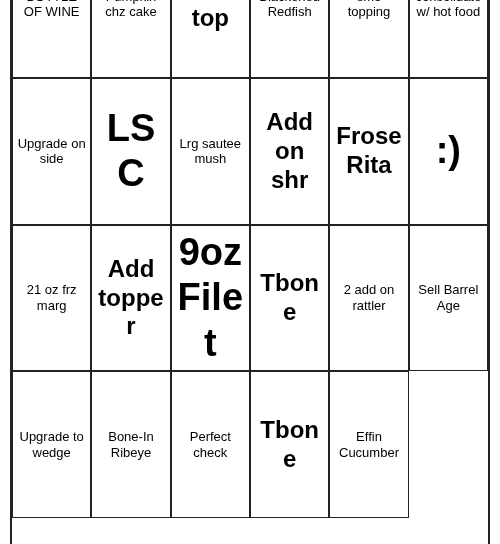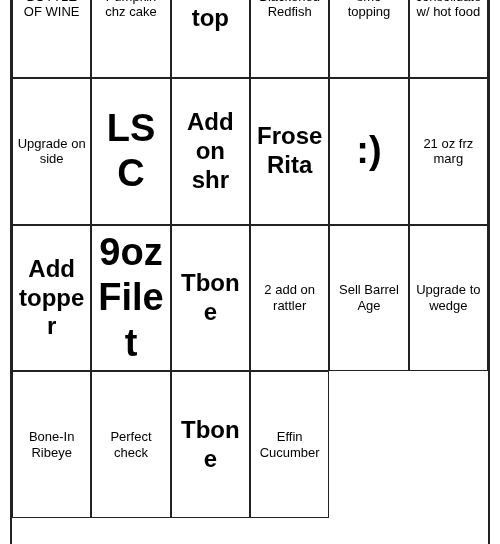--- a/index.html
+++ b/index.html
@@ -71,20 +71,21 @@
     </div>
   <div class="bingo-grid">
   <div class="bingo-cell">BOTTLE OF WINE</div>
       <div class="bingo-cell">Pumpkin chz cake</div>
       <div class="bingo-cell large-text">Oscar top</div>
       <div class="bingo-cell">Blackened Redfish</div>
       <div class="bingo-cell">smo topping</div>
       <div class="bingo-cell">consolidate w/ hot food</div>
       <div class="bingo-cell">Upgrade on side</div>
       <div class="bingo-cell xl-text">LSC</div>
+      <div class="bingo-cell">Lrg sautee mush</div>
       <div class="bingo-cell large-text">Add on shr</div>
       <div class="bingo-cell large-text">Frose Rita</div>
       <div class="bingo-cell xl-text">:)</div>
       <div class="bingo-cell">21 oz frz marg</div>
       <div class="bingo-cell large-text">Add topper</div>
       <div class="bingo-cell xl-text">9oz Filet</div>
       <div class="bingo-cell large-text">Tbone</div>
       <div class="bingo-cell">2 add on rattler</div>
       <div class="bingo-cell">Sell Barrel Age</div>
       <div class="bingo-cell">Upgrade to wedge</div>

